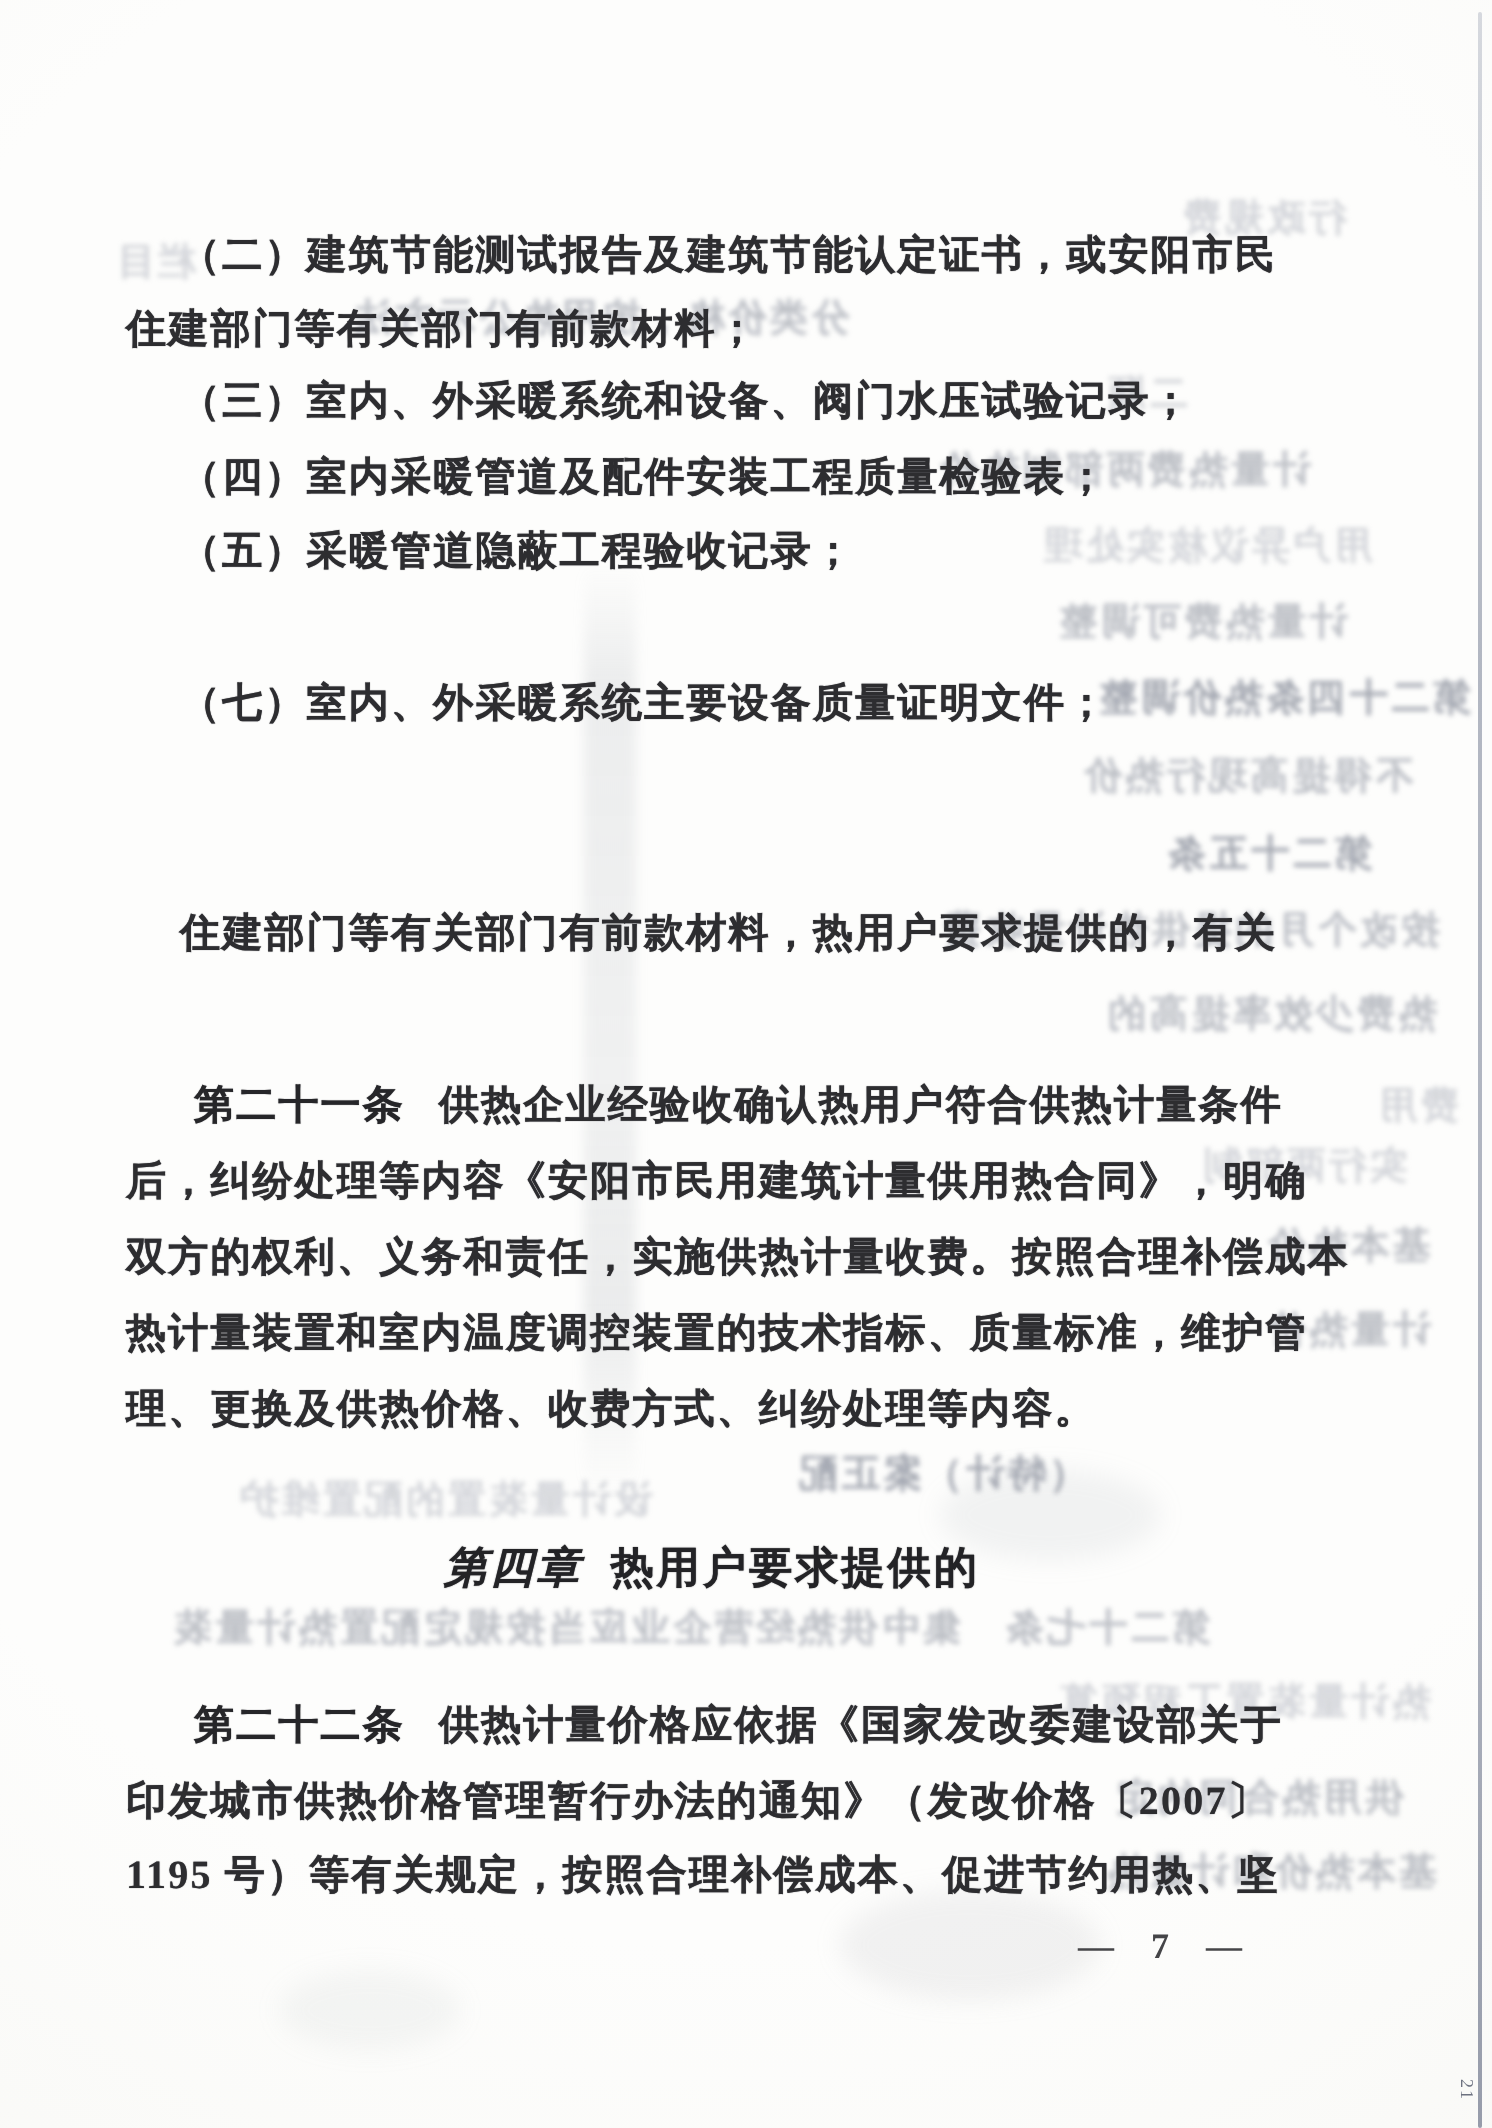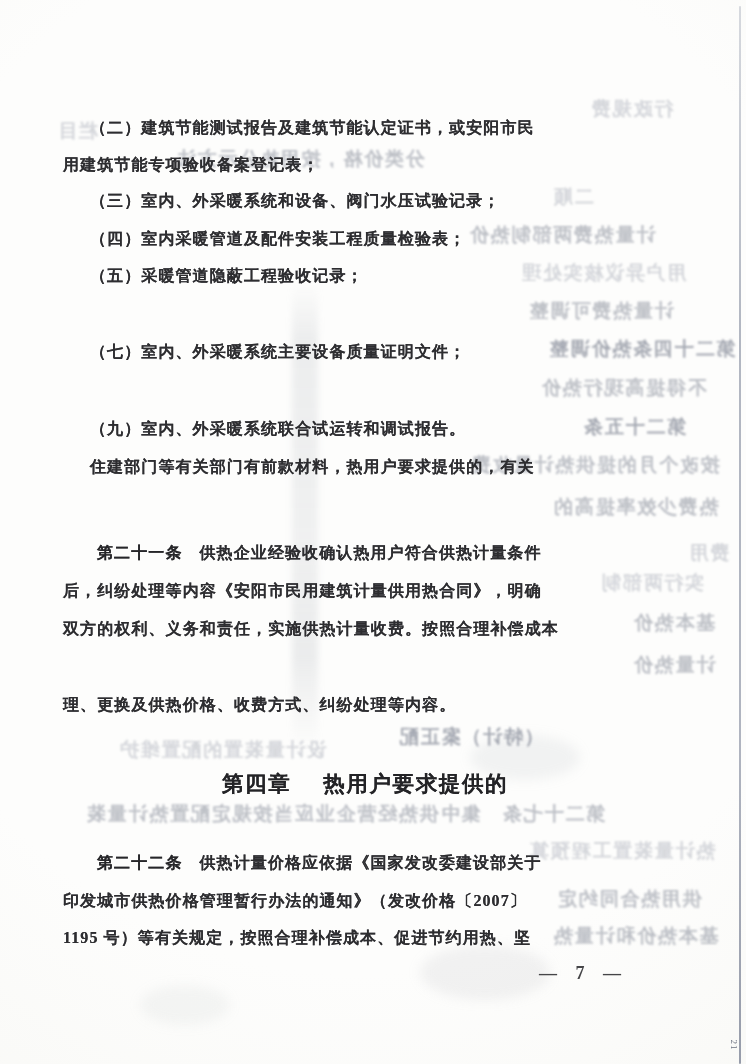--- a/index.html
+++ b/index.html
@@ -7,41 +7,41 @@
     position:relative;
     width:746px;height:1064px;
     margin:0 auto;
     background:
       radial-gradient(ellipse 120% 90% at 48% 42%, #fdfdfc 55%, #f8f8f5 88%, #f2f2ee 100%);
     overflow:hidden;
     font-family:"Liberation Serif", serif;
   }
   .line{
     position:absolute;
-    font-size:16px;
+    font-size:20px;
     letter-spacing:1.1px;
     line-height:24px;
     color:#2d2d30;
     font-weight:600;
     white-space:nowrap;
     text-shadow:0 0 .5px rgba(35,35,40,.75);
     font-family:Liberation Serif, serif;
   }
   .art-label{font-weight:800;margin-right:17px;color:#262629;}
   .chapter{
     position:absolute;
     left:222px;top:769px;
     font-size:21.5px;
     font-weight:800;
     letter-spacing:1.6px;
     color:#232326;
     white-space:nowrap;
     text-shadow:0 0 .6px rgba(30,30,34,.8);
   }
-  .chapter .gap{margin-right:32px;}
+  .chapter .gap{margin-right:14px;font-style:italic;}
   .page-number{
     position:absolute;
     left:539px;top:963px;
     font-size:18px;
     color:#454548;
     font-weight:600;
     letter-spacing:1px;
     word-spacing:12px;
     white-space:nowrap;
   }
@@ -118,34 +118,34 @@
   <span class="bleed dark" style="top:724px;left:398px">（特计）案正配</span>
   <span class="bleed light" style="top:737px;left:118px">设计量装置的配置维护</span>
   <span class="bleed" style="top:801px;left:85px">第二十七条　集中供热经营企业应当按规定配置热计量装</span>
   <span class="bleed light" style="top:838px;left:528px">热计量装置工程预算</span>
   <span class="bleed" style="top:886px;left:556px">供用热合同约定</span>
   <span class="bleed" style="top:923px;left:552px">基本热价和计量热</span>
   <span class="bleed light" style="top:118px;left:56px">栏目</span>
   <span class="bleed light" style="top:540px;left:688px">费用</span>
 
   <div class="line" style="top:116px;left:90px">（二）建筑节能测试报告及建筑节能认定证书，或安阳市民</div>
-  <div class="line" style="top:153px;left:63px">用建筑节能专项验收备案登记表；</div>
+  <div class="line" style="top:153px;left:63px">住建部门等有关部门有前款材料；</div>
   <div class="line" style="top:189px;left:90px">（三）室内、外采暖系统和设备、阀门水压试验记录；</div>
   <div class="line" style="top:264px;left:90px">（五）采暖管道隐蔽工程验收记录；</div>
   <div class="line" style="top:227px;left:90px">（四）室内采暖管道及配件安装工程质量检验表；</div>
   <div class="line" style="top:340px;left:90px">（七）室内、外采暖系统主要设备质量证明文件；</div>
-  <div class="line" style="top:417px;left:90px">（九）室内、外采暖系统联合试运转和调试报告。</div>
 
   <div class="line" style="top:455px;left:90px">住建部门等有关部门有前款材料，热用户要求提供的，有关</div>
 
   <div class="line" style="top:541px;left:97px">
     <span class="art-label">第二十一条</span><span>供热企业经验收确认热用户符合供热计量条件</span>
   </div>
   <div class="line" style="top:579px;left:63px">后，纠纷处理等内容《安阳市民用建筑计量供用热合同》，明确</div>
   <div class="line" style="top:617px;left:63px">双方的权利、义务和责任，实施供热计量收费。按照合理补偿成本</div>
+  <div class="line" style="top:655px;left:63px">热计量装置和室内温度调控装置的技术指标、质量标准，维护管</div>
   <div class="line" style="top:693px;left:63px">理、更换及供热价格、收费方式、纠纷处理等内容。</div>
 
   <div class="chapter">
     <span class="gap">第四章</span><span>热用户要求提供的</span>
   </div>
 
   <div class="line" style="top:851px;left:97px">
     <span class="art-label">第二十二条</span><span>供热计量价格应依据《国家发改委建设部关于</span>
   </div>
   <div class="line" style="top:889px;left:63px">印发城市供热价格管理暂行办法的通知》（发改价格〔2007〕</div>

